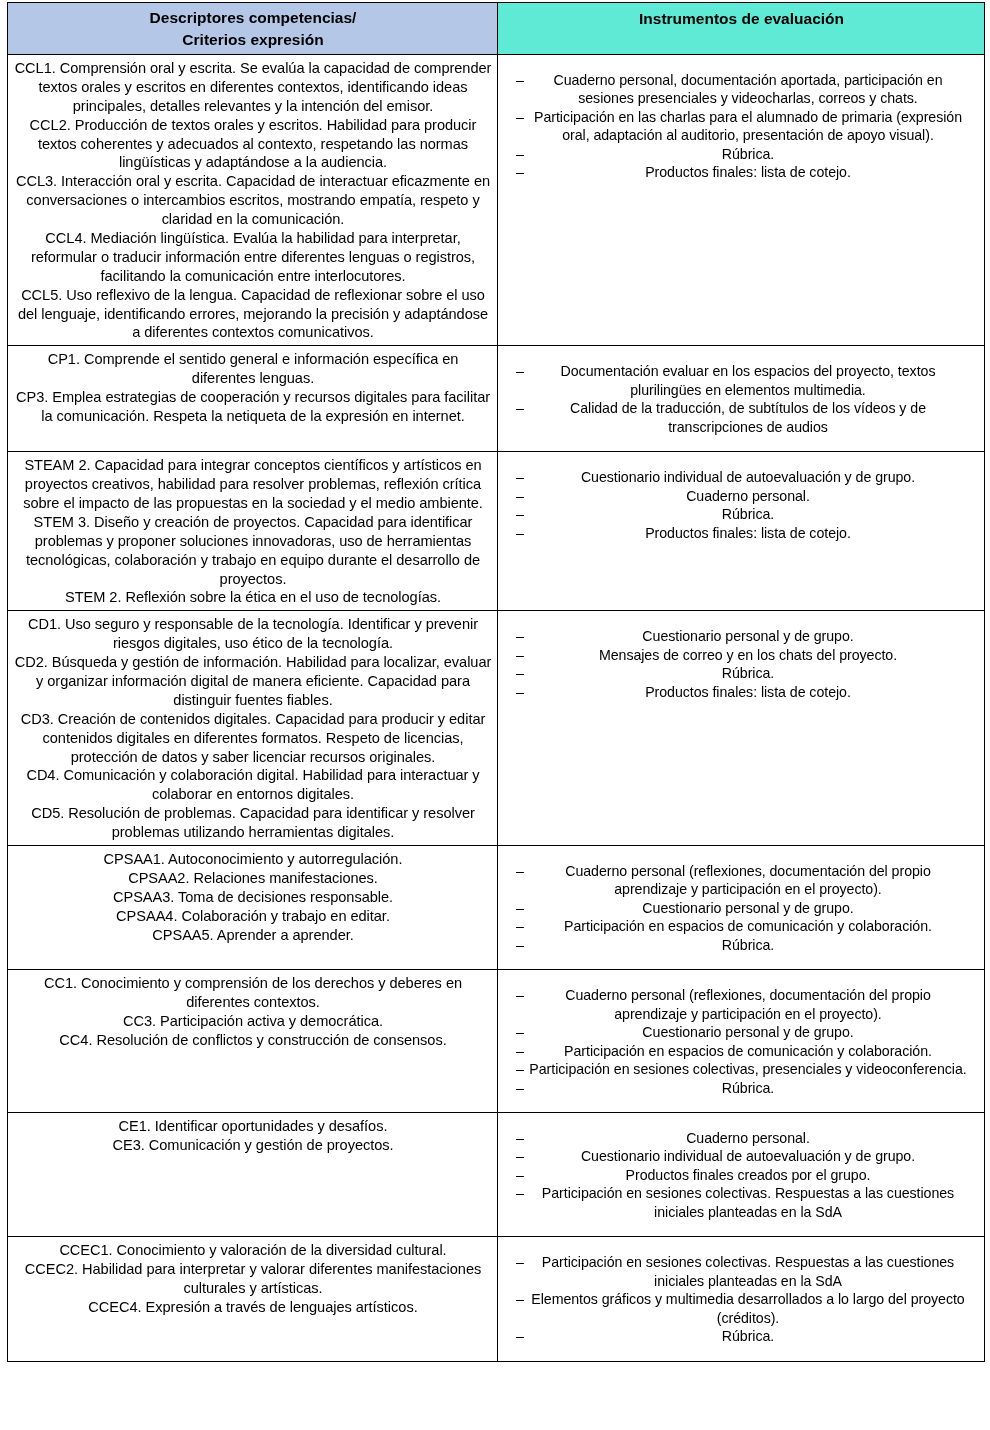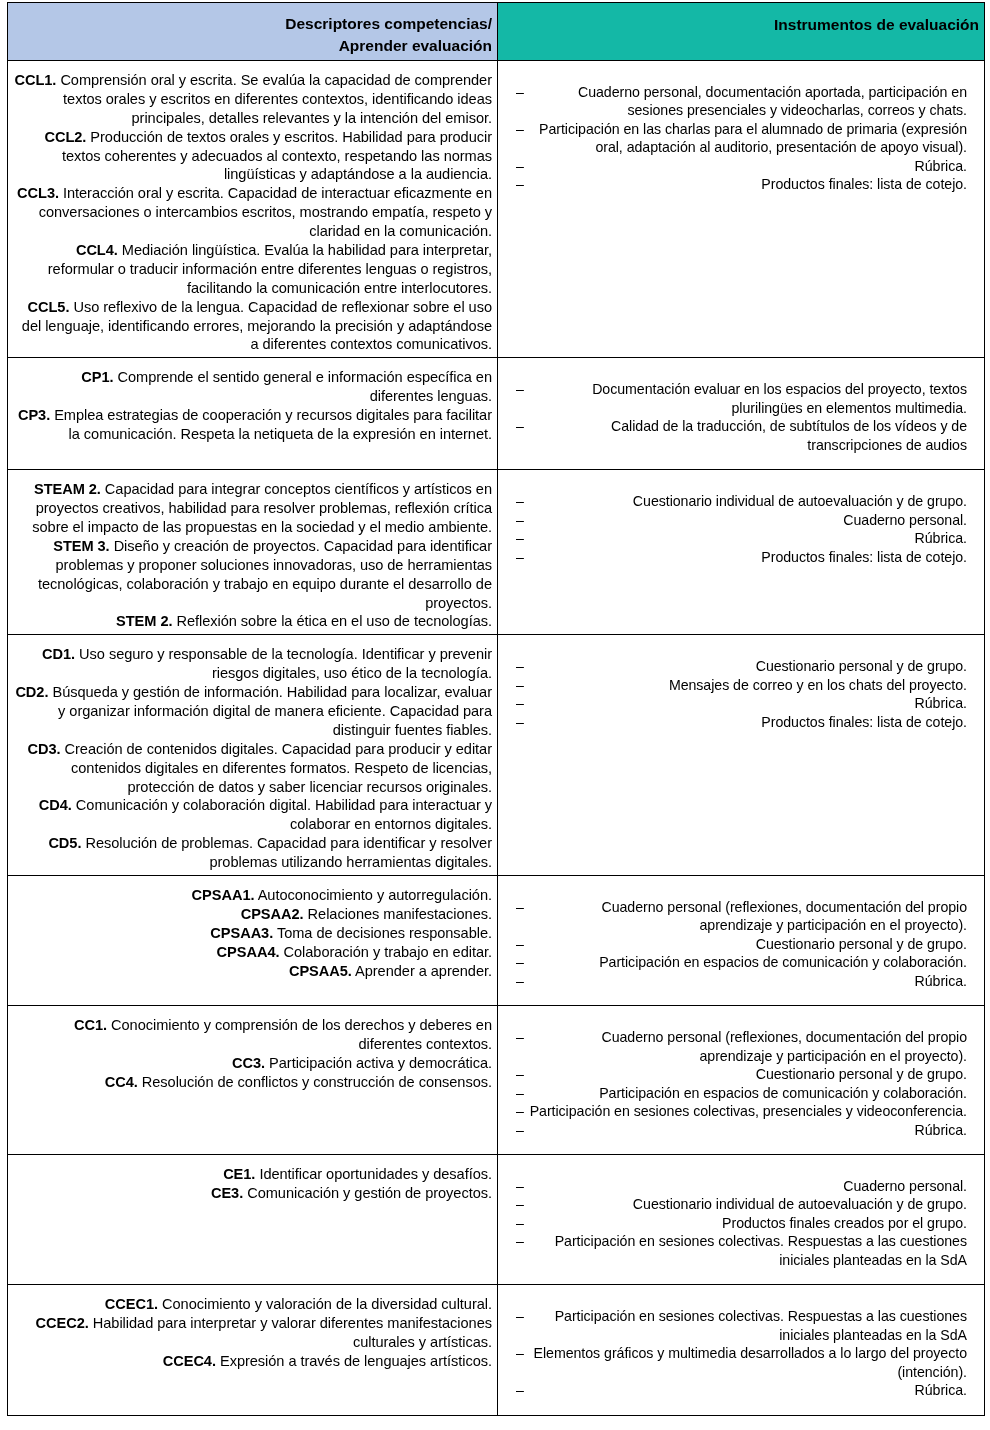--- a/index.html
+++ b/index.html
@@ -28,52 +28,52 @@
     border-collapse: collapse;
     table-layout: fixed;
     background: #ffffff;
   }
   table.eval-table col.c1 { width: 490px; }
   table.eval-table col.c2 { width: 487px; }
 
   table.eval-table td, table.eval-table th {
     border: 1.5px solid #000000;
     vertical-align: top;
-    padding: 10px 5px 3px 6px;
-    text-align: right;
+    padding: 4px 5px 3px 6px;
+    text-align: center;
   }
 
   th.head-left, th.head-right {
     font-weight: 600;
     font-size: 15.5px;
     line-height: 1.42;
     padding: 5px 5px 6px 8px;
     vertical-align: middle;
   }
   th.head-left {
     background: #b4c7e7;
   }
   th.head-right {
-    background: #14b8a6;
+    background: #5eead4;
   }
   th.head-right .hr-inner { display: block; padding-top: 1px; }
 
   td.desc {
     font-size: 14.6px;
     line-height: 1.295;
     letter-spacing: -0.05px;
   }
   td.instr {
     font-size: 14.2px;
     line-height: 1.30;
     letter-spacing: -0.05px;
     padding-left: 7px;
   }
 
-  .code { font-weight: 700; }
+  .code { font-weight: 400; }
 
   ul.dash {
     list-style: none;
     margin: 12px;
     padding: 0;
   }
   ul.dash > li {
     position: relative;
     padding-left: 13px;
     margin: 0 0 0 0;
@@ -95,21 +95,21 @@
 <div id="sheet">
   <table class="eval-table">
     <colgroup>
       <col class="c1">
       <col class="c2">
     </colgroup>
     <thead>
       <tr>
         <th class="head-left">
           <span>Descriptores competencias/</span><br>
-          <span>Aprender evaluación</span>
+          <span>Criterios expresión</span>
         </th>
         <th class="head-right">
           <span class="hr-inner">Instrumentos de evaluación</span>
         </th>
       </tr>
     </thead>
     <tbody id="tbody">
         <tr>
           <td class="desc">
             <p class="line"><span class="code">CCL1.</span><span> Comprensión oral y escrita. Se evalúa la capacidad de comprender textos orales y escritos en diferentes contextos, identificando ideas principales, detalles relevantes y la intención del emisor.</span></p>
@@ -220,20 +220,20 @@
         </tr>
         <tr>
           <td class="desc">
             <p class="line"><span class="code">CCEC1.</span><span> Conocimiento y valoración de la diversidad cultural.</span></p>
             <p class="line"><span class="code">CCEC2.</span><span> Habilidad para interpretar y valorar diferentes manifestaciones culturales y artísticas.</span></p>
             <p class="line"><span class="code">CCEC4.</span><span> Expresión a través de lenguajes artísticos.</span></p>
           </td>
           <td class="instr">
             <ul class="dash">
               <li>Participación en sesiones colectivas. Respuestas a las cuestiones iniciales planteadas en la SdA</li>
-              <li>Elementos gráficos y multimedia desarrollados a lo largo del proyecto (intención).</li>
+              <li>Elementos gráficos y multimedia desarrollados a lo largo del proyecto (créditos).</li>
               <li>Rúbrica.</li>
             </ul>
           </td>
         </tr>
       </tbody>
   </table>
 </div>
 
 </body></html>

